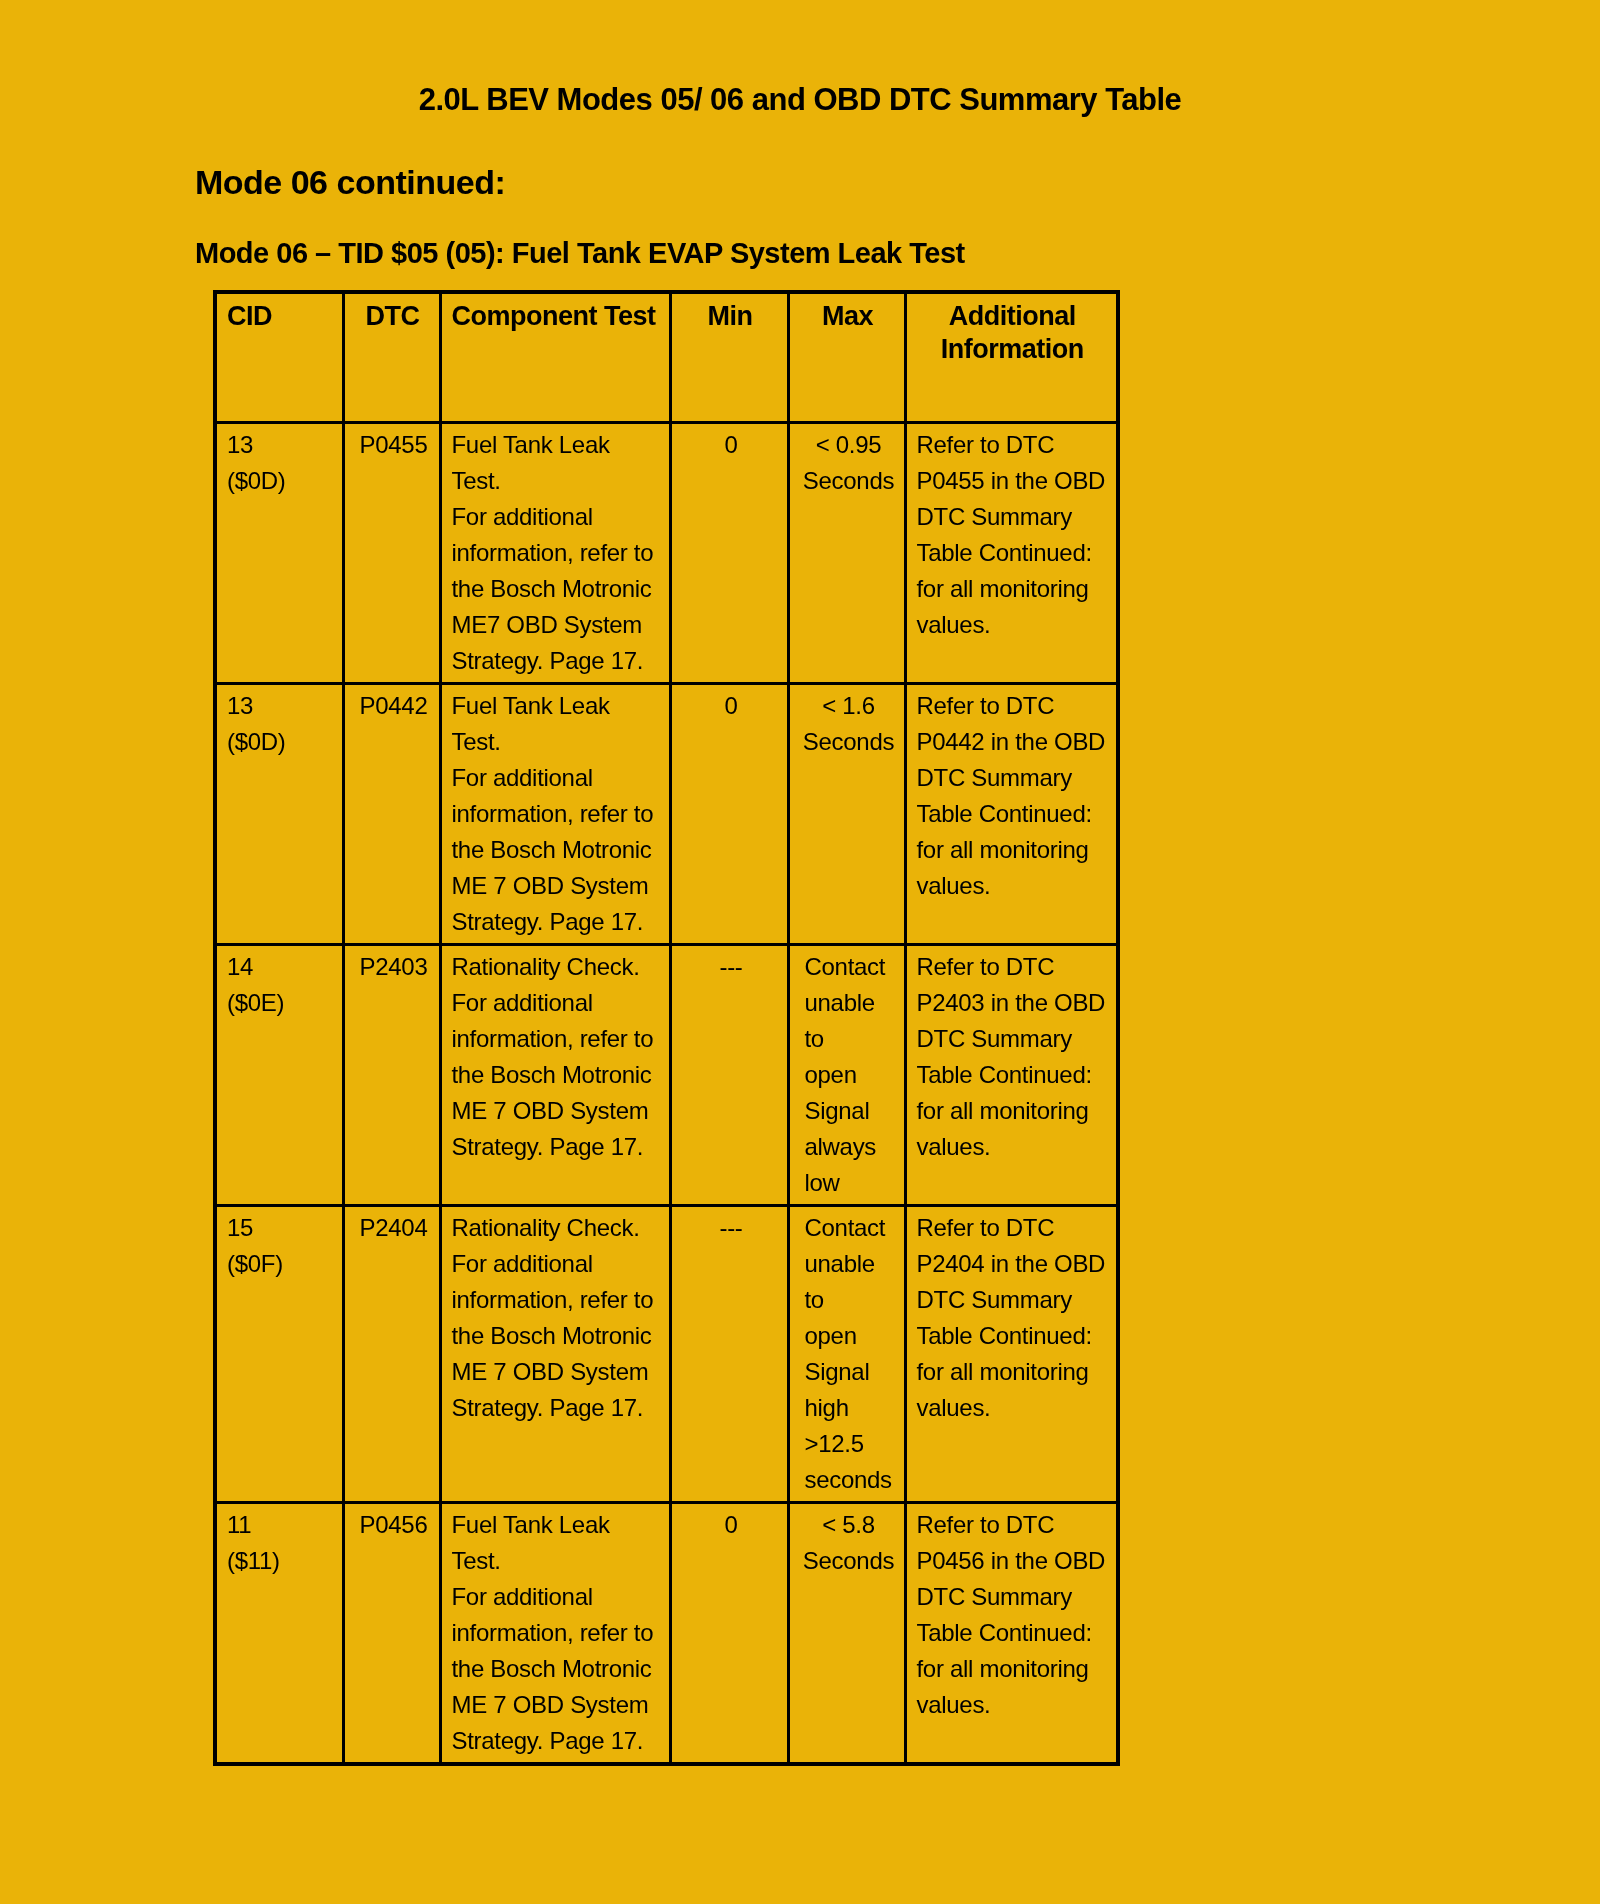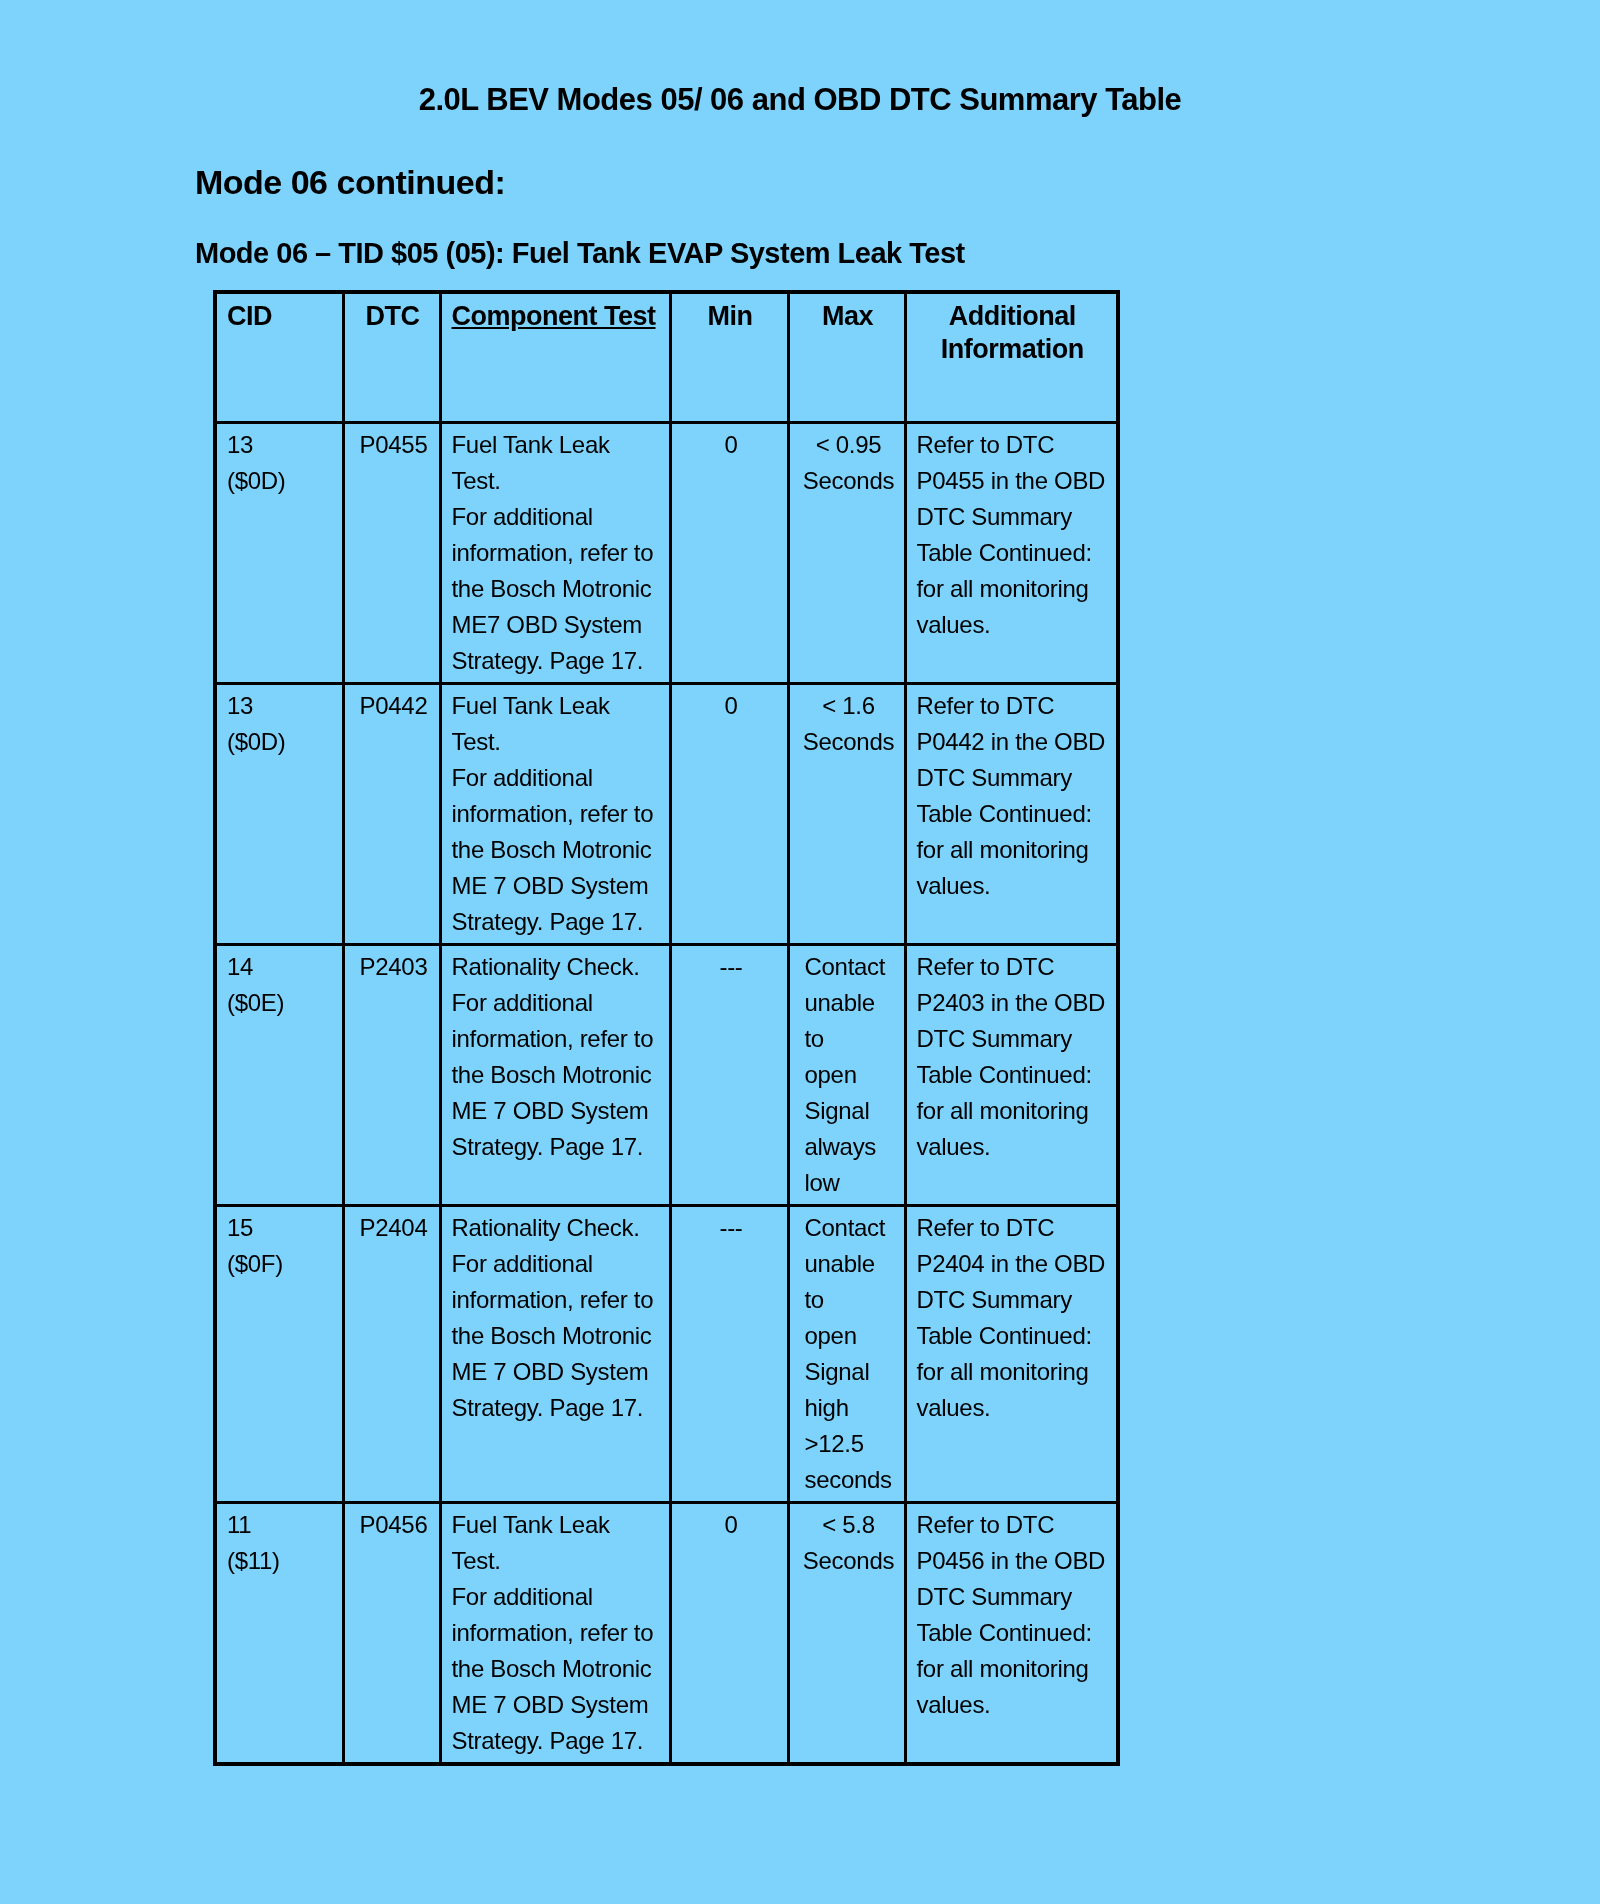--- a/index.html
+++ b/index.html
@@ -4,21 +4,21 @@
 <style>
   html, body {
     margin: 0;
     padding: 0;
     background: #ffffff;
   }
   .page {
     position: relative;
     width: 1600px;
     height: 1904px;
-    background: #7dd3fc;
+    background: #eab308;
     color: #000000;
     font-family: "Liberation Sans", sans-serif;
     overflow: hidden;
   }
   .doc-title {
     position: absolute;
     top: 82px;
     left: 0;
     width: 1600px;
     text-align: center;
@@ -75,21 +75,21 @@
   
   col.c0 { width: 128px; }
   col.c1 { width: 97px; }
   col.c2 { width: 230px; }
   col.c3 { width: 118px; }
   col.c4 { width: 117px; }
   col.c5 { width: 213px; }
   
   th.col0 { text-align: left; }
   th.col1, th.col3, th.col4, th.col5 { text-align: center; }
-  th.col2 { text-align: left; text-decoration: underline; }
+  th.col2 { text-align: left; }
   td.col0 { text-align: left; }
   td.col1 { text-align: center; }
   td.col2 { text-align: left; }
   td.col3 { text-align: center; }
   td.col4 { text-align: center; }
   td.col4.align-left { text-align: left; padding-left: 15px; }
   td.col5 { text-align: left; }
   
   thead tr { height: 130px; }
   tbody tr:nth-child(1) { height: 182px; }

